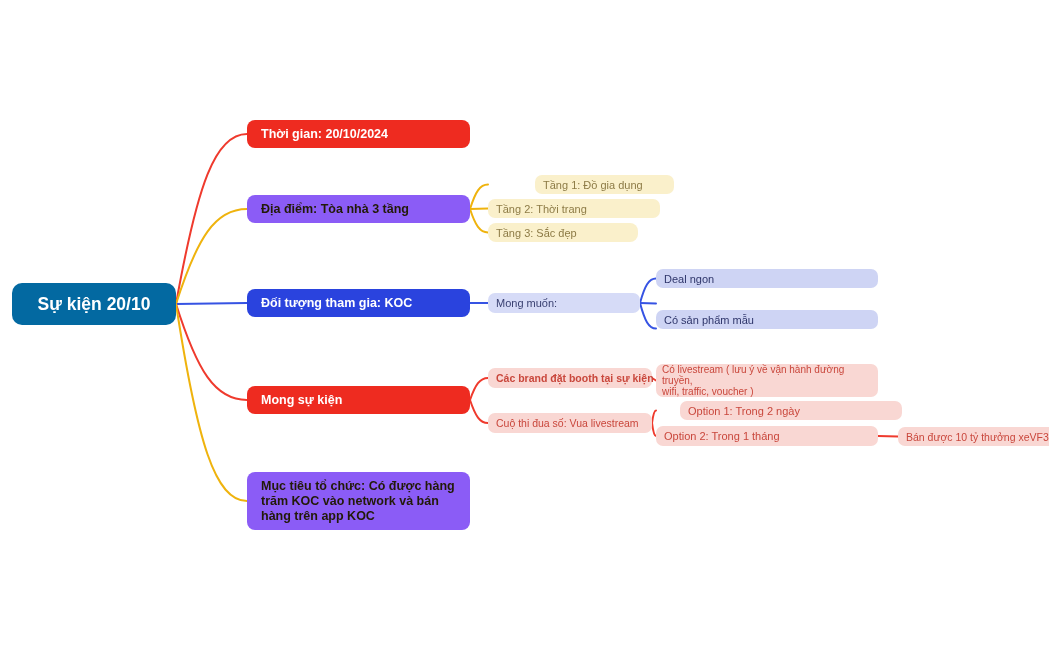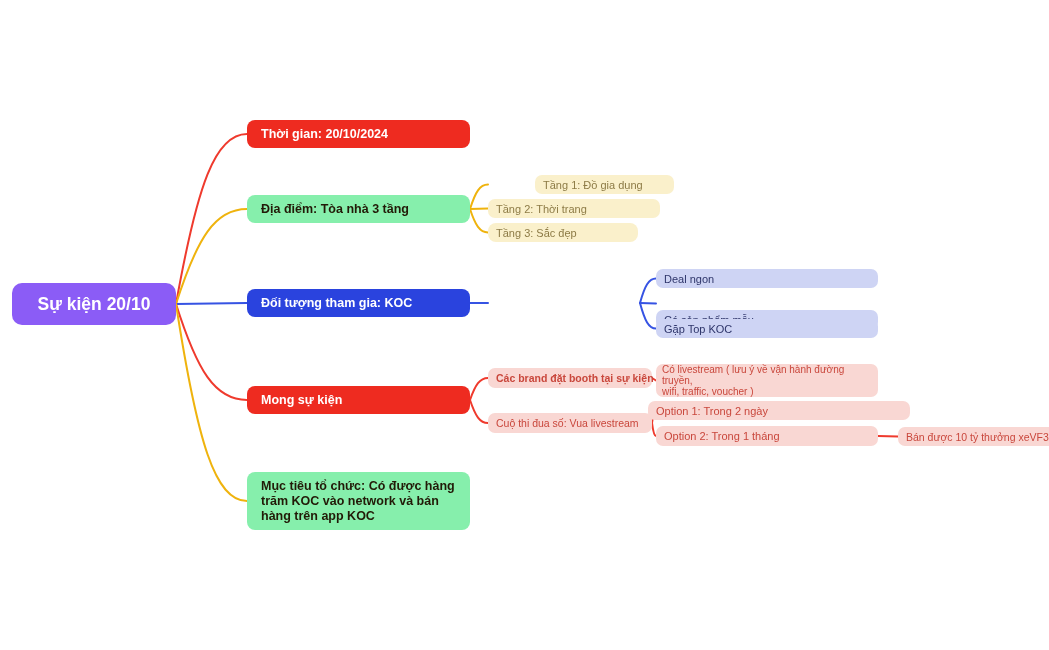--- a/index.html
+++ b/index.html
@@ -6,26 +6,26 @@
   #canvas{
     position:relative;width:1049px;height:650px;overflow:hidden;
     font-family:"Liberation Sans", sans-serif;background:#ffffff;
   }
   #wires{position:absolute;left:0;top:0;z-index:0;}
   .node{
     position:absolute;box-sizing:border-box;display:flex;align-items:center;
     white-space:nowrap;z-index:1;
   }
   .root{
-    background:#8b5cf6;color:#ffffff;border-radius:10px;
+    background:#0369a1;color:#ffffff;border-radius:10px;
     font-weight:700;font-size:17.5px;justify-content:center;
   }
   .l1{border-radius:8px;font-weight:700;font-size:12.5px;padding:0 14px;}
   .l1red{background:#EE2B20;color:#ffffff;}
-  .l1yellow{background:#86efac;color:#221A07;}
+  .l1yellow{background:#8b5cf6;color:#221A07;}
   .l1blue{background:#2A43DE;color:#ffffff;}
   .small{border-radius:7px;font-size:11px;padding:0 8px;}
   .paleyellow{background:#FAF0CB;color:#8D7B46;}
   .lav1{background:#D6DBF7;color:#383F70;}
   .lav2{background:#CED4F4;color:#2E356A;}
   .pink{background:#F9D7D3;color:#C9473C;}
   .tight{font-size:10.5px;}
   .wrap{white-space:pre-line;line-height:15px;padding:2px 14px;}
   .wrap-small{white-space:pre-line;line-height:11px;padding:3px 6px;font-size:10px;}
 </style>
@@ -57,23 +57,23 @@
     <div class="node l1 l1red" style="left: 247px; top: 120px; width: 223px; height: 28px;">Thời gian: 20/10/2024</div>
     <div class="node l1 l1yellow" style="left: 247px; top: 195px; width: 223px; height: 28px;">Địa điểm: Tòa nhà 3 tầng</div>
     <div class="node l1 l1blue" style="left: 247px; top: 289px; width: 223px; height: 28px;">Đối tượng tham gia: KOC</div>
     <div class="node l1 l1red" style="left: 247px; top: 386px; width: 223px; height: 28px;">Mong sự kiện</div>
     <div class="node l1 l1yellow wrap" style="left: 247px; top: 472px; width: 223px; height: 58px;">Mục tiêu tổ chức: Có được hàng
 trăm KOC vào network và bán
 hàng trên app KOC</div>
     <div class="node small paleyellow" style="left: 507px; top: 175px; width: 139px; height: 19px; margin-left: 28px;">Tầng 1: Đồ gia dụng</div>
     <div class="node small paleyellow" style="left: 488px; top: 199px; width: 172px; height: 19px;">Tầng 2: Thời trang</div>
     <div class="node small paleyellow" style="left: 488px; top: 223px; width: 150px; height: 19px; border-radius: 8px;">Tầng 3: Sắc đẹp</div>
+    <div class="node small lav1" style="left: 488px; top: 293px; width: 152px; height: 20px;">Mong muốn:</div>
     <div class="node small lav2" style="left: 656px; top: 269px; width: 222px; height: 19px;">Deal ngon</div>
     <div class="node small lav2" style="left: 656px; top: 310px; width: 222px; height: 19px;">Có sản phẩm mẫu</div>
-    <div class="node small lav2" style="left: 656px; top: 319px; width: 222px; height: 19px;">Gặp Top KOC</div>
     <div class="node small pink tight" style="left: 488px; top: 368px; width: 164px; height: 20px; font-weight: bold;">Các brand đặt booth tại sự kiện</div>
     <div class="node small pink tight" style="left: 488px; top: 413px; width: 164px; height: 20px;">Cuộ thi đua số: Vua livestream</div>
     <div class="node small pink wrap-small" style="left: 656px; top: 364px; width: 222px; height: 33px;">Có livestream ( lưu ý về vận hành đường truyền,
 wifi, traffic, voucher )</div>
-    <div class="node small pink" style="left: 648px; top: 401px; width: 262px; height: 19px;">Option 1: Trong 2 ngày</div>
+    <div class="node small pink" style="left: 680px; top: 401px; width: 222px; height: 19px;">Option 1: Trong 2 ngày</div>
     <div class="node small pink" style="left: 656px; top: 426px; width: 222px; height: 20px;">Option 2: Trong 1 tháng</div>
     <div class="node small pink tight" style="left: 898px; top: 427px; height: 19px;">Bán được 10 tỷ thưởng xeVF3</div>
   </div>
 
 </body></html>

